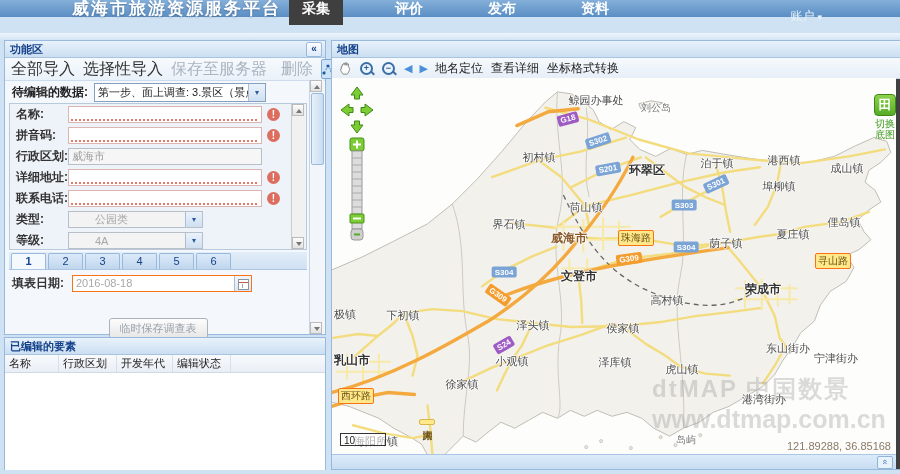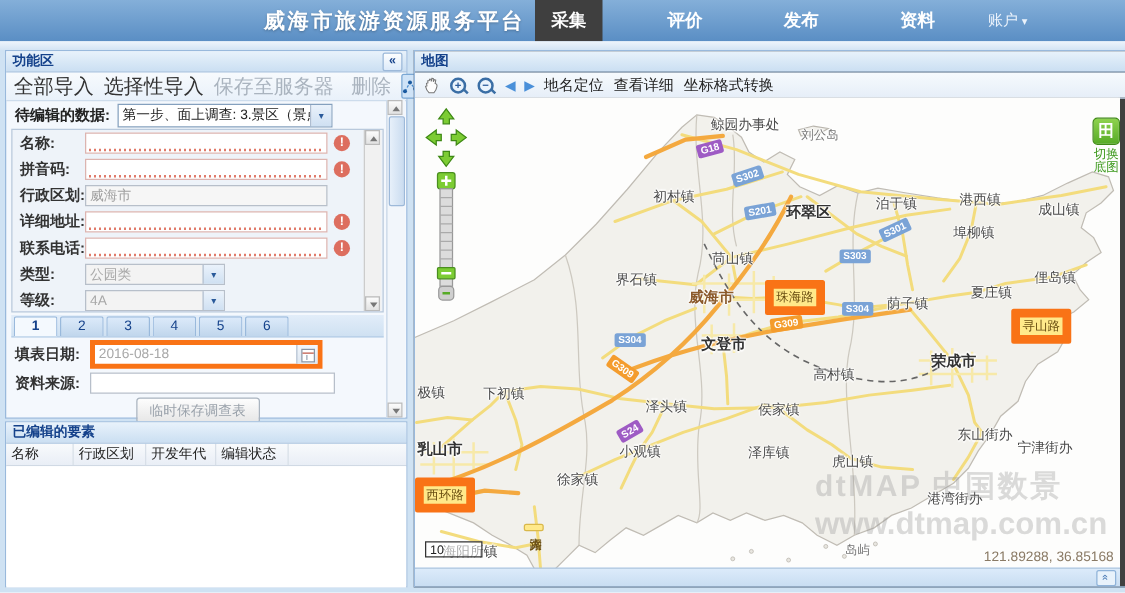--- a/index.html
+++ b/index.html
@@ -1,20 +1,20 @@
 <!DOCTYPE html>
 <html><head>
 <meta charset="utf-8">
 <style>
   html,body{margin:0;padding:0;}
   body{width:900px;height:474px;overflow:hidden;position:relative;background:#cfe2f3;
        font-family:"Liberation Sans","DejaVu Sans",sans-serif;font-size:12px;color:#333;}
   
-  .navbar{position:absolute;left:0;top:0;width:900px;height:33px;
-          background:linear-gradient(#84afd9,#5a8ec4);display:flex;align-items:center;justify-content:center;}
+  .navbar{position:absolute;left:0;top:0;width:900px;height:17px;
+          background:linear-gradient(#84afd9,#5a8ec4);display:flex;align-items:center;}
   .nav-title{color:#fff;font-size:17px;font-weight:bold;letter-spacing:2px;margin-left:72px;
              text-shadow:0 1px 2px rgba(0,0,0,.25);white-space:nowrap;}
   .nav-menu{display:flex;height:33px;margin-left:8px;gap:39px;}
   .nav-item{color:#fff;font-size:14px;font-weight:bold;line-height:33px;padding:0 13px;cursor:pointer;white-space:nowrap;}
   .nav-item.active{background:#3f3f3f;}
   .nav-account{position:absolute;right:78px;top:0;color:#eaf2fb;font-size:12px;line-height:33px;cursor:pointer;}
   .nav-account .caret{font-size:9px;margin-left:3px;}
   .substrip{position:absolute;left:0;top:33px;width:900px;height:7px;background:linear-gradient(#eef5fc,#d3e4f4);}
   
   .panel{position:absolute;background:#fff;border:1px solid #99b9dc;box-sizing:border-box;}
@@ -43,21 +43,21 @@
   .form-row{height:21px;display:flex;align-items:center;padding:0 0 0 6px;position:relative;}
   .f-label{width:52px;font-weight:bold;color:#333;font-size:12px;white-space:nowrap;}
   .f-field{position:relative;width:192px;height:15px;border:1px solid #b7bfca;background:#fff;display:flex;}
   .f-field input{border:none;outline:none;background:transparent;flex:1;font-size:11px;color:#333;padding:0 3px;min-width:0;
                  font-family:"Liberation Sans","DejaVu Sans",sans-serif;}
   .f-field.inv{border-color:#dcb4b0;}
   .f-field.inv::after{content:"";position:absolute;left:2px;right:2px;bottom:1px;height:2px;
       background:repeating-linear-gradient(90deg,#e07a6a 0 2px,rgba(0,0,0,0) 2px 4px);}
   .f-field.dis{background:#f6f6f6;}
   .f-field.dis input{color:#a0a0a0;}
-  .f-field.sel{width:110px;background:#f3f3f3;}
+  .f-field.sel{width:110px;background:#f3f3f3;padding-left:23px;}
   .f-field.sel input{color:#a8a8a8;}
   .err{width:13px;height:13px;margin-left:5px;border-radius:50%;background:#dd6e5f;color:#fff;
        font-size:10px;font-weight:bold;text-align:center;line-height:13px;}
   
   .in-scroll{position:absolute;right:1px;top:0;width:13px;height:100%;background:#f1f1f1;border-left:1px solid #ccc;}
   .sb-btn{position:absolute;left:0;width:12px;height:12px;background:linear-gradient(#fcfcfc,#e2e2e2);border:1px solid #bbb;box-sizing:border-box;}
   .sb-btn.up{top:0;} .sb-btn.down{bottom:0;}
   .tri-up,.tri-down{position:absolute;left:3px;width:0;height:0;border-left:3px solid transparent;border-right:3px solid transparent;}
   .tri-up{top:4px;border-bottom:4px solid #777;}
   .tri-down{top:4px;border-top:4px solid #777;}
@@ -66,21 +66,21 @@
   .out-scroll .thumb{position:absolute;left:1px;top:13px;width:11px;height:70px;background:linear-gradient(90deg,#e7f0fa,#cadcf0);border:1px solid #9db9d9;border-radius:2px;}
   
   .tabs{position:absolute;left:4px;top:211px;width:298px;height:18px;background:linear-gradient(#e2edf9,#cfe1f2);
         border-bottom:1px solid #aac6e4;display:flex;align-items:flex-end;padding-left:2px;box-sizing:border-box;}
   .tab{width:33px;height:15px;margin-right:2px;text-align:center;font-size:11px;color:#15428b;line-height:15px;
        background:linear-gradient(#dceafa,#c0d6ec);border:1px solid #99b9dc;border-bottom:none;border-radius:2px 2px 0 0;cursor:pointer;}
   .tab.active{background:#f4f9fe;font-weight:bold;}
   
   .b-row{position:absolute;left:4px;width:298px;height:22px;display:flex;align-items:center;}
   .b-row .f-label{width:60px;padding-left:3px;}
-  .date-field{width:178px;height:15px;border:4px solid #f97316;background:#fff;display:flex;}
+  .date-field{width:178px;height:15px;border:1px solid #f97316;background:#fff;display:flex;}
   .date-field input{border:none;outline:none;flex:1;font-size:11px;color:#a8a8a8;padding:0 3px;min-width:0;background:transparent;
                     font-family:"Liberation Sans","DejaVu Sans",sans-serif;}
   .date-trig{width:16px;background:linear-gradient(#f2f6fb,#dde7f2);border-left:1px solid #aebdd0;position:relative;cursor:pointer;}
   .cal{position:absolute;left:3px;top:3px;width:9px;height:9px;background:#fff;border:1px solid #8a96a6;}
   .cal::before{content:"";position:absolute;left:0;top:2px;width:9px;height:1px;background:#c05a4a;}
   .cal::after{content:"";position:absolute;left:3px;top:4px;width:1px;height:4px;background:#9aa6b4;}
   .src-field{width:194px;height:15px;border:1px solid #b7bfca;background:#fff;}
   .src-field input{border:none;outline:none;width:100%;font-size:11px;padding:0 3px;box-sizing:border-box;background:transparent;}
   .save-row{position:absolute;left:4px;top:277px;width:298px;text-align:center;}
   .save-btn{display:inline-block;padding:2px 10px;border:1px solid #aab4bf;border-radius:3px;color:#9aa2ab;
@@ -103,21 +103,21 @@
   .mhandle{position:absolute;left:10px;top:11px;width:5px;height:2px;background:#3a6ea5;transform:rotate(45deg);}
   .arrowi{color:#4a90d9;font-size:11px;margin-right:7px;cursor:pointer;}
   .map-link{margin-right:8px;color:#222;font-size:12px;cursor:pointer;white-space:nowrap;}
   .map-area{position:absolute;left:0;top:37px;width:564px;height:377px;overflow:hidden;background:#fdfdfc;cursor:grab;}
   .map-area svg.geo{position:absolute;left:0;top:0;}
   .ml{position:absolute;transform:translate(-50%,-50%);font-size:11px;color:#4a4a4a;white-space:nowrap;
       text-shadow:1px 0 1px #fff,-1px 0 1px #fff,0 1px 1px #fff,0 -1px 1px #fff;pointer-events:none;}
   .ml.city{font-size:12px;color:#333;font-weight:bold;}
   .ml.city-brown{font-size:12px;color:#8b5a2b;font-weight:bold;}
   .ml.island{font-size:10px;color:#777;}
-  .ml.road{background:#ffe98a;border:7px solid #f97316;color:#6b4f12;font-size:10px;padding:0 2px;border-radius:2px;text-shadow:none;}
+  .ml.road{background:#ffe98a;border:1px solid #f97316;color:#6b4f12;font-size:10px;padding:0 2px;border-radius:2px;text-shadow:none;}
   .ml.road-v{background:#ffe98a;border:1px solid #d9b84a;color:#6b4f12;font-size:10px;padding:2px 0;border-radius:2px;
              writing-mode:vertical-rl;text-shadow:none;}
   .rb{position:absolute;font-size:8px;color:#fff;font-weight:bold;padding:0 3px;border-radius:2px;line-height:11px;pointer-events:none;}
   .rb.exp{background:#9e5bc4;} .rb.nat{background:#f49c2d;} .rb.prov{background:#7aa3d6;}
   .navctl{position:absolute;left:8px;top:8px;}
   .basemap{position:absolute;left:538px;top:16px;width:30px;text-align:center;cursor:pointer;}
   .bm-ico{width:20px;height:20px;margin:0 auto;background:linear-gradient(#8ed24e,#57ab27);border:1px solid #3e8914;border-radius:4px;
           color:#fff;font-size:13px;font-weight:bold;line-height:20px;}
   .bm-txt{margin-top:2px;width:22px;margin-left:4px;font-size:10px;color:#3e9a1e;line-height:11px;word-break:break-all;}
   .scalebox{position:absolute;left:8px;top:355px;width:46px;height:13px;border:1px solid #333;background:rgba(255,255,255,.55);
@@ -252,26 +252,20 @@
       <div class="tab">5</div>
       <div class="tab">6</div>
     </div>
   <div class="b-row" style="top:231px;">
     <span class="f-label">填表日期:</span>
     <span class="date-field">
       <input readonly="" value="2016-08-18" style="">
       <span class="date-trig">
           <i class="cal"></i>
         </span>
-    </span>
-  </div>
-  <div class="b-row" style="top:254px;">
-    <span class="f-label">资料来源:</span>
-    <span class="src-field">
-      <input value="" style="">
     </span>
   </div>
   <div class="save-row">
     <span class="save-btn">临时保存调查表</span>
   </div>
   <div class="out-scroll">
     <span class="sb-btn up" style="left:0;">
         <i class="tri-up"></i>
       </span>
     <span class="thumb"></span>

